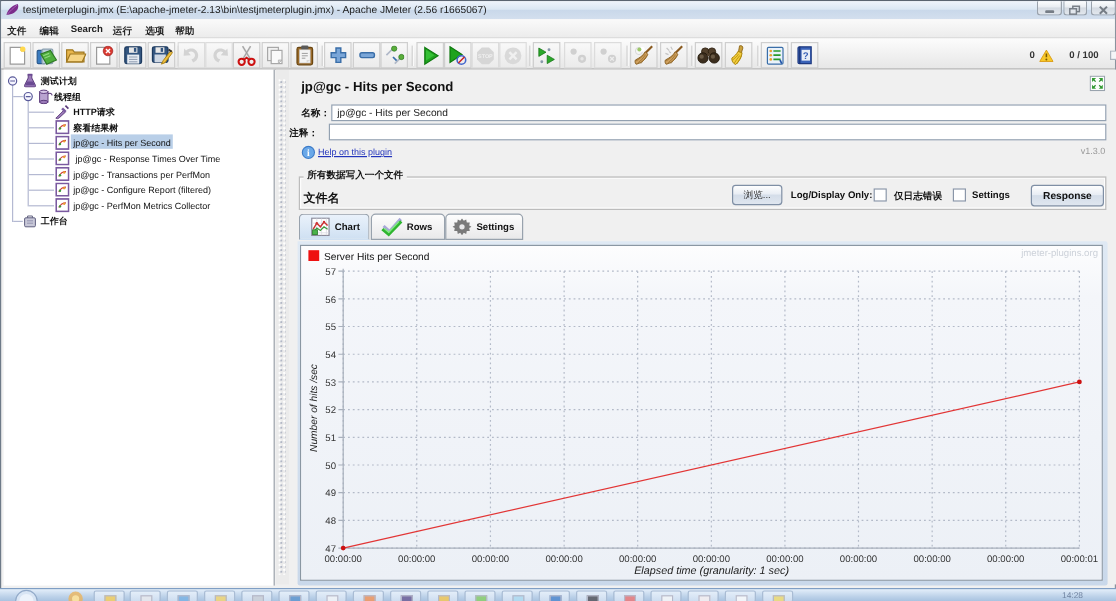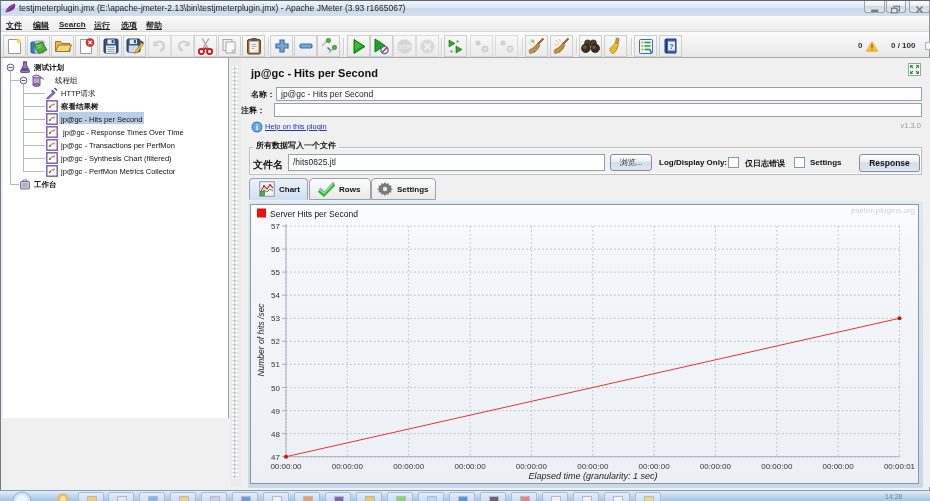--- a/index.html
+++ b/index.html
@@ -3,27 +3,27 @@
 <style>
 *{margin:0;padding:0;box-sizing:border-box;}
 html,body{width:930px;height:501px;overflow:hidden;font-family:"Liberation Sans",sans-serif;}
 #win{position:absolute;left:0;top:0;width:930px;height:490px;border-left:1px solid #6e7a88;border-right:1px solid #8a939e;border-top:1px solid #5a6470;background:#f0f0f0;}
 
 #titlebar{position:absolute;left:0;top:0;width:928px;height:15px;background:linear-gradient(#eef4fb 0%,#dbe7f3 45%,#c9d8ea 50%,#d3dfee 100%);}
 #title-text{position:absolute;left:18px;top:2px;font-size:8.5px;color:#1c1c1c;white-space:nowrap;}
 .capbtn{position:absolute;top:0;height:12px;border:1px solid #9aa2ac;border-top:none;background:linear-gradient(#fcfdfe,#e9edf2 45%,#d4dae2 50%,#e2e7ed);border-radius:0 0 3px 3px;}
 
 #menubar{position:absolute;left:0;top:15px;width:928px;height:16px;background:linear-gradient(#fafafa,#ececec);border-bottom:1px solid #d9d9d9;}
-.menu{position:absolute;top:4px;font-size:8px;font-weight:bold;color:#222;text-decoration:underline;}
+.menu{position:absolute;top:4px;font-size:8px;font-weight:bold;color:#222;}
 
 #toolbar{position:absolute;left:0;top:31px;width:928px;height:26px;background:linear-gradient(#fcfcfc,#e7e7e7);border-bottom:1px solid #a9a9a9;}
 .tbtn{position:absolute;top:3px;width:23px;height:22px;border:1px solid #cfcfcf;background:linear-gradient(#f8f8f8,#ebebeb);display:flex;align-items:center;justify-content:center;}
 #tb-right{position:absolute;left:0;top:0;width:928px;height:26px;font-size:8px;font-weight:bold;color:#333;}
 
-#tree{position:absolute;left:2px;top:57px;width:226px;height:360px;background:#fff;border-right:1px solid #9aa0a8;}
+#tree{position:absolute;left:2px;top:57px;width:226px;height:430px;background:#fff;border-right:1px solid #9aa0a8;}
 #divider{position:absolute;left:229px;top:57px;width:11px;height:429px;background:#ebebeb;}
 #divider .bumps{position:absolute;left:2px;top:8px;width:6px;height:413px;background-image:radial-gradient(circle at 1px 1px,#ffffff 0.9px,transparent 1.1px),radial-gradient(circle at 2.5px 2.5px,#b2b8c6 0.9px,transparent 1.1px);background-size:4px 4px;}
 #right{position:absolute;left:240px;top:57px;width:689px;height:429px;background:#f0f0f0;}
 
 .trow{position:absolute;font-size:7.5px;color:#111;white-space:nowrap;}
 .tline{position:absolute;background:#b4b9d2;}
 .thl{position:absolute;background:#b9cfe8;}
 
 .fld{position:absolute;background:#fff;border:1px solid #93a1b1;font-size:8.5px;color:#222;line-height:12px;padding-left:4px;white-space:nowrap;overflow:hidden;}
 .lbl{position:absolute;font-size:8px;font-weight:bold;color:#111;white-space:nowrap;}
@@ -35,21 +35,21 @@
 #taskbar{position:absolute;left:0;top:490px;width:930px;height:11px;background:linear-gradient(#e3eefa,#bdd2e9 60%,#a8c2e0);border-top:1px solid #7f9ec4;}
 .tkbox{position:absolute;top:1px;width:26px;height:10px;border:1px solid #a9bcd4;border-radius:2px;background:linear-gradient(#e4eef9,#cdddf0);}
 </style></head>
 <body>
 <div id="win">
   <div id="titlebar">
     <svg width="13" height="12" style="position:absolute;left:3px;top:1px" viewBox="0 0 15 13">
       <path d="M1.5 11.5 C3 7 6 3 12.5 1.2 C13.5 3.5 13 7 9 9.5 C6.5 11 4 11.5 1.5 11.5 Z" fill="#7b2d8b"></path>
       <path d="M2.5 11 C5 8 8 5 12 2" stroke="#b06ac0" stroke-width="0.8" fill="none"></path>
     </svg>
-    <div id="title-text">testjmeterplugin.jmx (E:\apache-jmeter-2.13\bin\testjmeterplugin.jmx) - Apache JMeter (3.93 r1665067)</div>
+    <div id="title-text">testjmeterplugin.jmx (E:\apache-jmeter-2.13\bin\testjmeterplugin.jmx) - Apache JMeter (2.56 r1665067)</div>
     <div class="capbtn" style="left:863px;width:21px;"><svg width="19" height="11">
           <rect x="6" y="5.5" width="7.5" height="2.4" rx="1" fill="#767d86"></rect>
         </svg></div>
     <div class="capbtn" style="left:885px;width:20px;"><svg width="18" height="11">
           <rect x="7" y="2.2" width="5.5" height="4.5" fill="none" stroke="#767d86" stroke-width="1.2"></rect>
           <rect x="4.5" y="4.3" width="5.5" height="4.5" fill="#e2e7ed" stroke="#767d86" stroke-width="1.2"></rect>
         </svg></div>
     <div class="capbtn" style="left:908px;width:21px;"><svg width="19" height="11">
           <path d="M6.5 2.5 L12.5 8.5 M12.5 2.5 L6.5 8.5" stroke="#767d86" stroke-width="1.7"></path>
         </svg></div>
@@ -387,27 +387,27 @@
       </svg>
     <svg width="12" height="12" style="position:absolute;left:16px;top:120px" viewBox="0 0 12 12">
         <rect x="1.5" y="3.5" width="9" height="7.5" rx="1" fill="#c8c8d8" stroke="#5a5a7a" stroke-width=".8"></rect>
         <path d="M4 3.5 v-1.5 h4 v1.5" fill="none" stroke="#5a5a7a" stroke-width=".8"></path>
         <path d="M3.5 6 h5 M3.5 8 h5" stroke="#8a8aa8" stroke-width=".7"></path>
       </svg>
 
     <div class="thl" style="left:56px;top:54px;width:85px;height:12px"></div>
 
     <div class="trow" style="left:31px;top:5px;font-weight:bold">测试计划</div>
-    <div class="trow" style="left:52px;top:18px;font-weight:normal">线程组</div>
-    <div class="trow" style="left:58px;top:31px;font-weight:normal">HTTP请求</div>
+    <div class="trow" style="left:42px;top:18px;font-weight:bold">线程组</div>
+    <div class="trow" style="left:58px;top:31px;font-weight:bold">HTTP请求</div>
     <div class="trow" style="left:58px;top:44px;font-weight:bold">察看结果树</div>
     <div class="trow" style="left:58px;top:57px">jp@gc - Hits per Second</div>
     <div class="trow" style="left:60px;top:70px">jp@gc - Response Times Over Time</div>
     <div class="trow" style="left:58px;top:83px">jp@gc - Transactions per PerfMon</div>
-    <div class="trow" style="left:58px;top:96px">jp@gc - Synthesis Chart (filtered)</div>
+    <div class="trow" style="left:58px;top:96px">jp@gc - Configure Report (filtered)</div>
     <div class="trow" style="left:58px;top:109px">jp@gc - PerfMon Metrics Collector</div>
     <div class="trow" style="left:31px;top:122px;font-weight:bold">工作台</div>
   </div>
   <div id="divider">
       <div class="bumps"></div>
     </div>
   <div id="right">
     <div style="position:absolute;left:10px;top:9px;font-size:11px;font-weight:bold;color:#111">jp@gc - Hits per Second</div>
     <svg width="13" height="13" style="position:absolute;left:667px;top:5px" viewBox="0 0 13 13">
         <rect x="0.5" y="0.5" width="12" height="12" fill="#fbfdfb" stroke="#99a3ad"></rect>
@@ -422,21 +422,20 @@
         <circle cx="6" cy="6" r="5.5" fill="#3a7ac8"></circle>
         <circle cx="6" cy="6" r="4.6" fill="#6aa8e8"></circle>
         <text x="6" y="9" text-anchor="middle" font-size="8" font-weight="bold" fill="#fff" font-family="Liberation Serif">i</text>
       </svg>
     <div style="position:absolute;left:24px;top:64px;font-size:7.5px;color:#2233bb;text-decoration:underline">Help on this plugin</div>
     <div style="position:absolute;right:9px;top:63px;font-size:7.5px;color:#999">v1.3.0</div>
 
     <div style="position:absolute;left:8px;top:89px;width:673px;height:28px;border:1px solid #bcbcbc;box-shadow:inset 0 0 0 1px #fdfdfd;"></div>
     <div class="lbl" style="left:12px;top:82px;background:#f0f0f0;padding:0 3px">所有数据写入一个文件</div>
     <div class="lbl" style="left:12px;top:100px;font-weight:normal;font-size:10px;font-weight:bold">文件名</div>
-    <div class="fld" style="left:47px;top:96px;width:317px;height:17px;line-height:15px">/hits0825.jtl</div>
     <div class="btn" style="left:369px;top:96px;width:42px;height:17px;font-size:8px;line-height:15px;color:#333">浏览...</div>
     <div class="lbl" style="left:418px;top:100px">Log/Display Only:</div>
     <div style="position:absolute;left:487px;top:99px;width:11px;height:11px;background:#fff;border:1px solid #8a96a8"></div>
     <div class="lbl" style="left:504px;top:100px">仅日志错误</div>
     <div style="position:absolute;left:553px;top:99px;width:11px;height:11px;background:#fff;border:1px solid #8a96a8"></div>
     <div class="lbl" style="left:569px;top:100px">Settings</div>
     <div class="btn" style="left:618px;top:96px;width:61px;height:18px;font-size:8.5px;font-weight:bold;line-height:16px">Response</div>
 
     <div class="tab" style="left:8px;width:59px;background:linear-gradient(#eaf2fb,#cfe0f2);border-bottom:1px solid #cfe0f2;z-index:3">
       <svg width="16" height="16" style="margin:0 4px 0 9px" viewBox="0 0 16 16">

